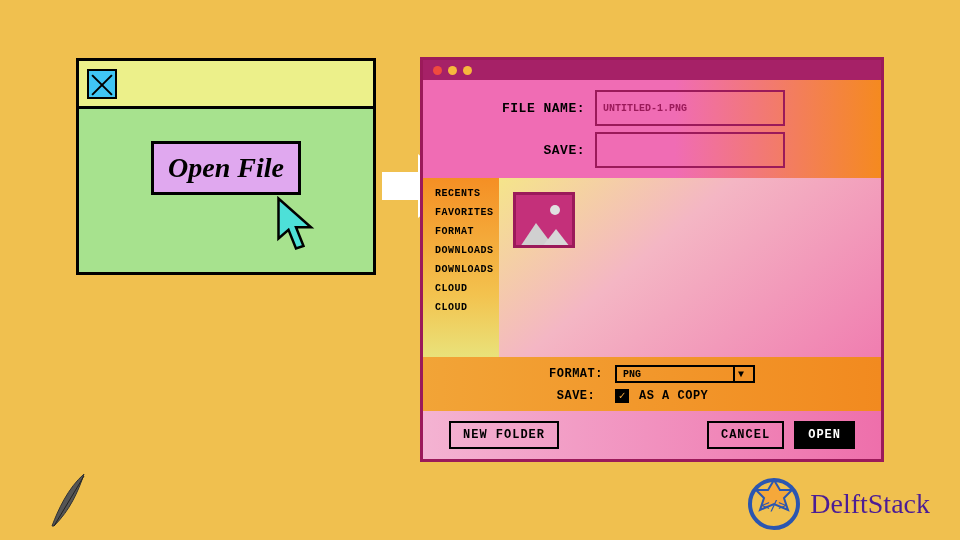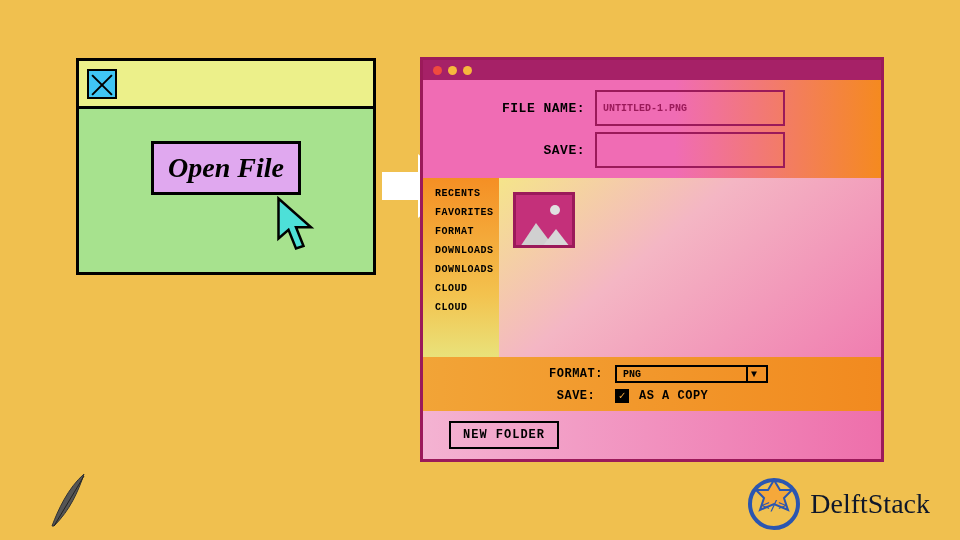--- a/index.html
+++ b/index.html
@@ -105,42 +105,42 @@
   border-left: 16px solid transparent; border-right: 18px solid transparent; border-bottom: 24px solid #d0d0d0;}
 .thumb .mtn2 { position: absolute; bottom: -2px; left: 26px; width: 0; height: 0;
   border-left: 14px solid transparent; border-right: 14px solid transparent; border-bottom: 18px solid #d8d8d8;}
 .dlg-format {
   background: linear-gradient(90deg, #f2a437 0%, #f28a1f 100%);
   padding: 8px 32px; display: flex; flex-direction: column; gap: 6px;
 }
 .fmt-row { display: flex; align-items: center; gap: 10px; justify-content: flex-start; padding-left: 92px;}
 .fmt-label { font-size: 12px; min-width: 58px; text-align: center; letter-spacing: 0.5px;}
 .fmt-select {
-  width: 153px; height: 18px; border: 2px solid #000;
+  width: 140px; height: 18px; border: 2px solid #000;
   background: transparent; font: bold 10px "Courier New"; padding: 0 6px;
   display: flex; align-items: center; justify-content: space-between;
 }
 .fmt-select .caret { width: 14px; height: 14px; border-left: 2px solid #000; display:flex; align-items:center; justify-content:center; font-size:10px;}
 .checkbox { width: 14px; height: 14px; border: 2px solid #000; background: #000; color: #f5a83a; font-size: 11px; line-height: 10px; text-align: center;}
 .save-text { font-size: 12px; letter-spacing: 0.5px;}
 .dlg-footer {
   background: linear-gradient(90deg, #f4b3d2 0%, #ee6fab 100%);
   padding: 10px 26px; display: flex; align-items: center;
 }
 .btn {
   border: 2px solid #000; padding: 5px 12px;
   font: bold 12px "Courier New"; letter-spacing: 1px; cursor: pointer;
   background: transparent;
 }
 .btn.open { background: #000; color: #fff; }
 .spacer { flex: 1; }
 .footer-btns { display: flex; gap: 10px; }
 .feather { position: absolute; left: 44px; bottom: 10px; }
 .brand { position: absolute; right: 30px; bottom: 8px; display: flex; align-items: center; gap: 8px;}
-.brand-text { font: 28px Georgia, serif; color: #0f172a; }
+.brand-text { font: 28px Georgia, serif; color: #4c1d95; }
 </style>
 </head>
 <body>
 
 <div class="left-window">
   <div class="left-titlebar">
     <div class="close-box"></div>
   </div>
   <div class="left-body">
     <button class="open-file-btn">Open File</button>
@@ -199,20 +199,24 @@
     </div>
     <div class="fmt-row">
       <span class="fmt-label">SAVE:</span>
       <div class="checkbox">✓</div>
       <span class="save-text">AS A COPY</span>
     </div>
   </div>
   <div class="dlg-footer">
     <button class="btn">NEW FOLDER</button>
     <div class="spacer"></div>
+    <div class="footer-btns">
+      <button class="btn">CANCEL</button>
+      <button class="btn open">OPEN</button>
+    </div>
   </div>
 </div>
 
 <svg class="feather" width="48" height="60" viewBox="0 0 48 60">
   <path d="M8 56 C 14 40, 24 18, 40 4 C 34 22, 26 40, 10 56 Z" fill="#555" stroke="#333"></path>
   <path d="M10 56 L40 6" stroke="#222" stroke-width="1"></path>
 </svg>
 
 <div class="brand">
   <svg width="56" height="56" viewBox="0 0 56 56">

